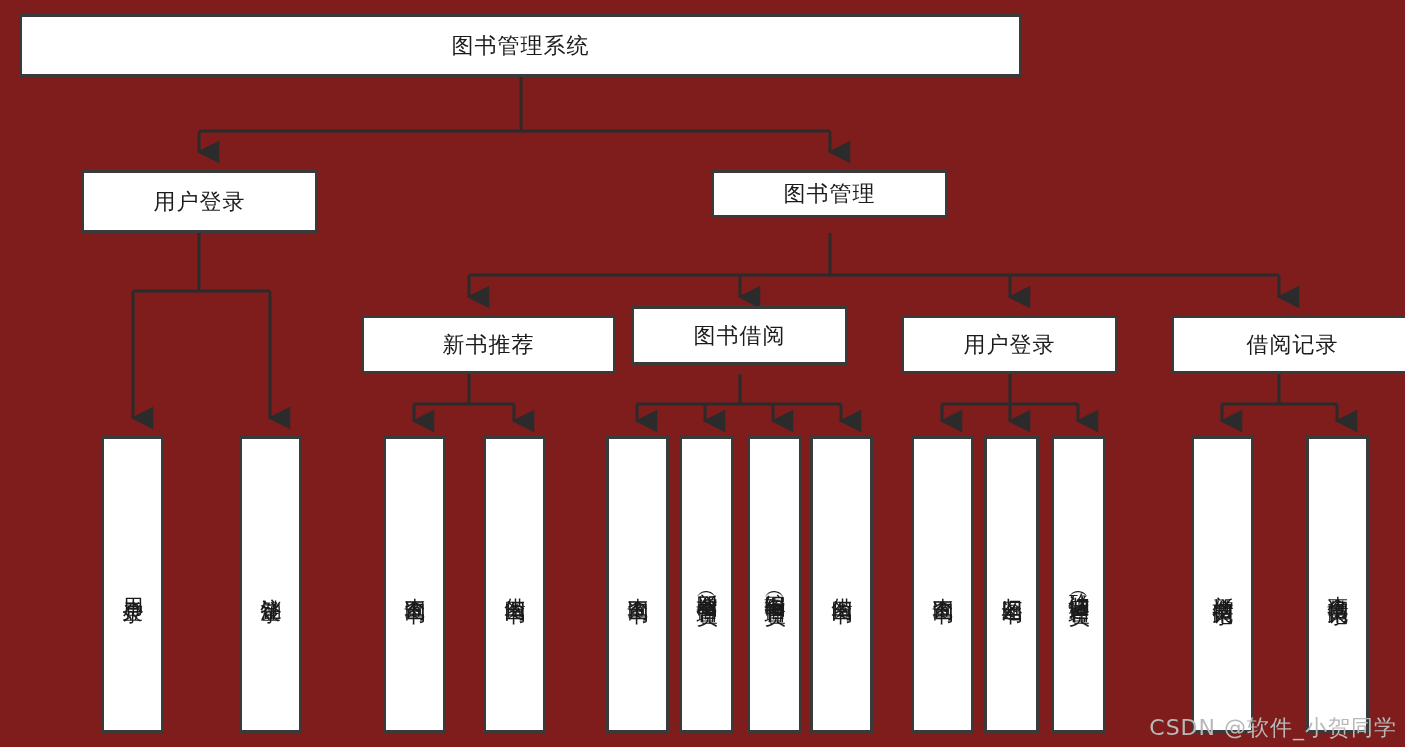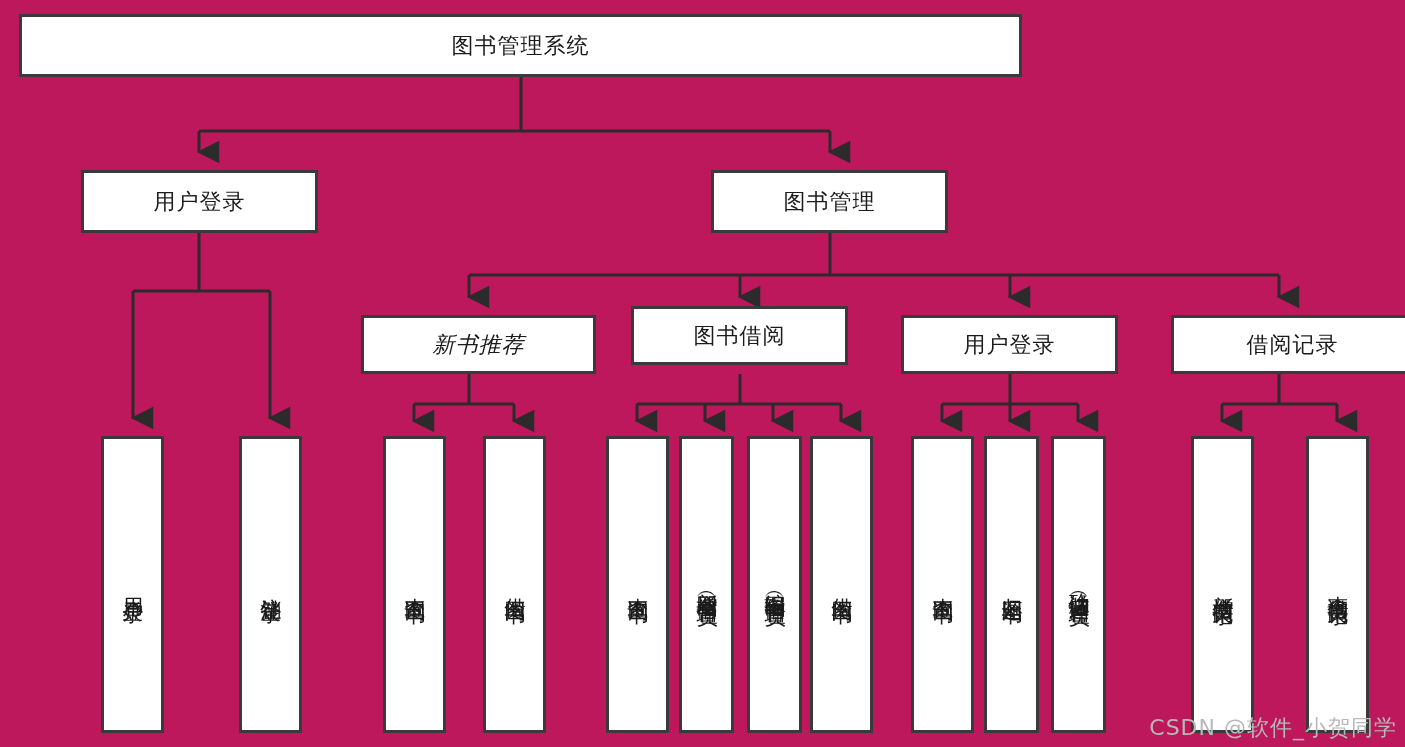--- a/index.html
+++ b/index.html
@@ -7,21 +7,21 @@
     padding: 0;
     background: #ffffff;
   }
   body {
     font-family: "DejaVu Sans", "Liberation Sans", sans-serif;
   }
   #canvas {
     position: relative;
     width: 1405px;
     height: 747px;
-    background: #be185d;
+    background: #7f1d1d;
     overflow: hidden;
   }
   .node {
     position: absolute;
     box-sizing: border-box;
     border: 3px solid #3a3a3a;
     background: #ffffff;
     display: flex;
     align-items: center;
     justify-content: center;
@@ -120,25 +120,25 @@
     </g>
   </svg>
 
   <div class="node horiz" style="left:19px; top:14px; width:1003px; height:63px;">
     <span>图书管理系统</span>
   </div>
 
   <div class="node horiz" style="left:81px; top:170px; width:237px; height:63px;">
     <span>用户登录</span>
   </div>
-  <div class="node horiz" style="left:711px; top:170px; width:237px; height:63px;">
+  <div class="node horiz" style="left:711px; top:170px; width:237px; height:48px;">
     <span>图书管理</span>
   </div>
 
-  <div class="node horiz" style="left:361px; top:315px; width:235px; height:59px;font-style:italic;">
+  <div class="node horiz" style="left:361px; top:315px; width:255px; height:59px;">
     <span>新书推荐</span>
   </div>
   <div class="node horiz" style="left:631px; top:306px; width:217px; height:59px;">
     <span>图书借阅</span>
   </div>
   <div class="node horiz" style="left:901px; top:315px; width:217px; height:59px;">
     <span>用户登录</span>
   </div>
   <div class="node horiz" style="left:1171px; top:315px; width:243px; height:59px;">
     <span>借阅记录</span>

